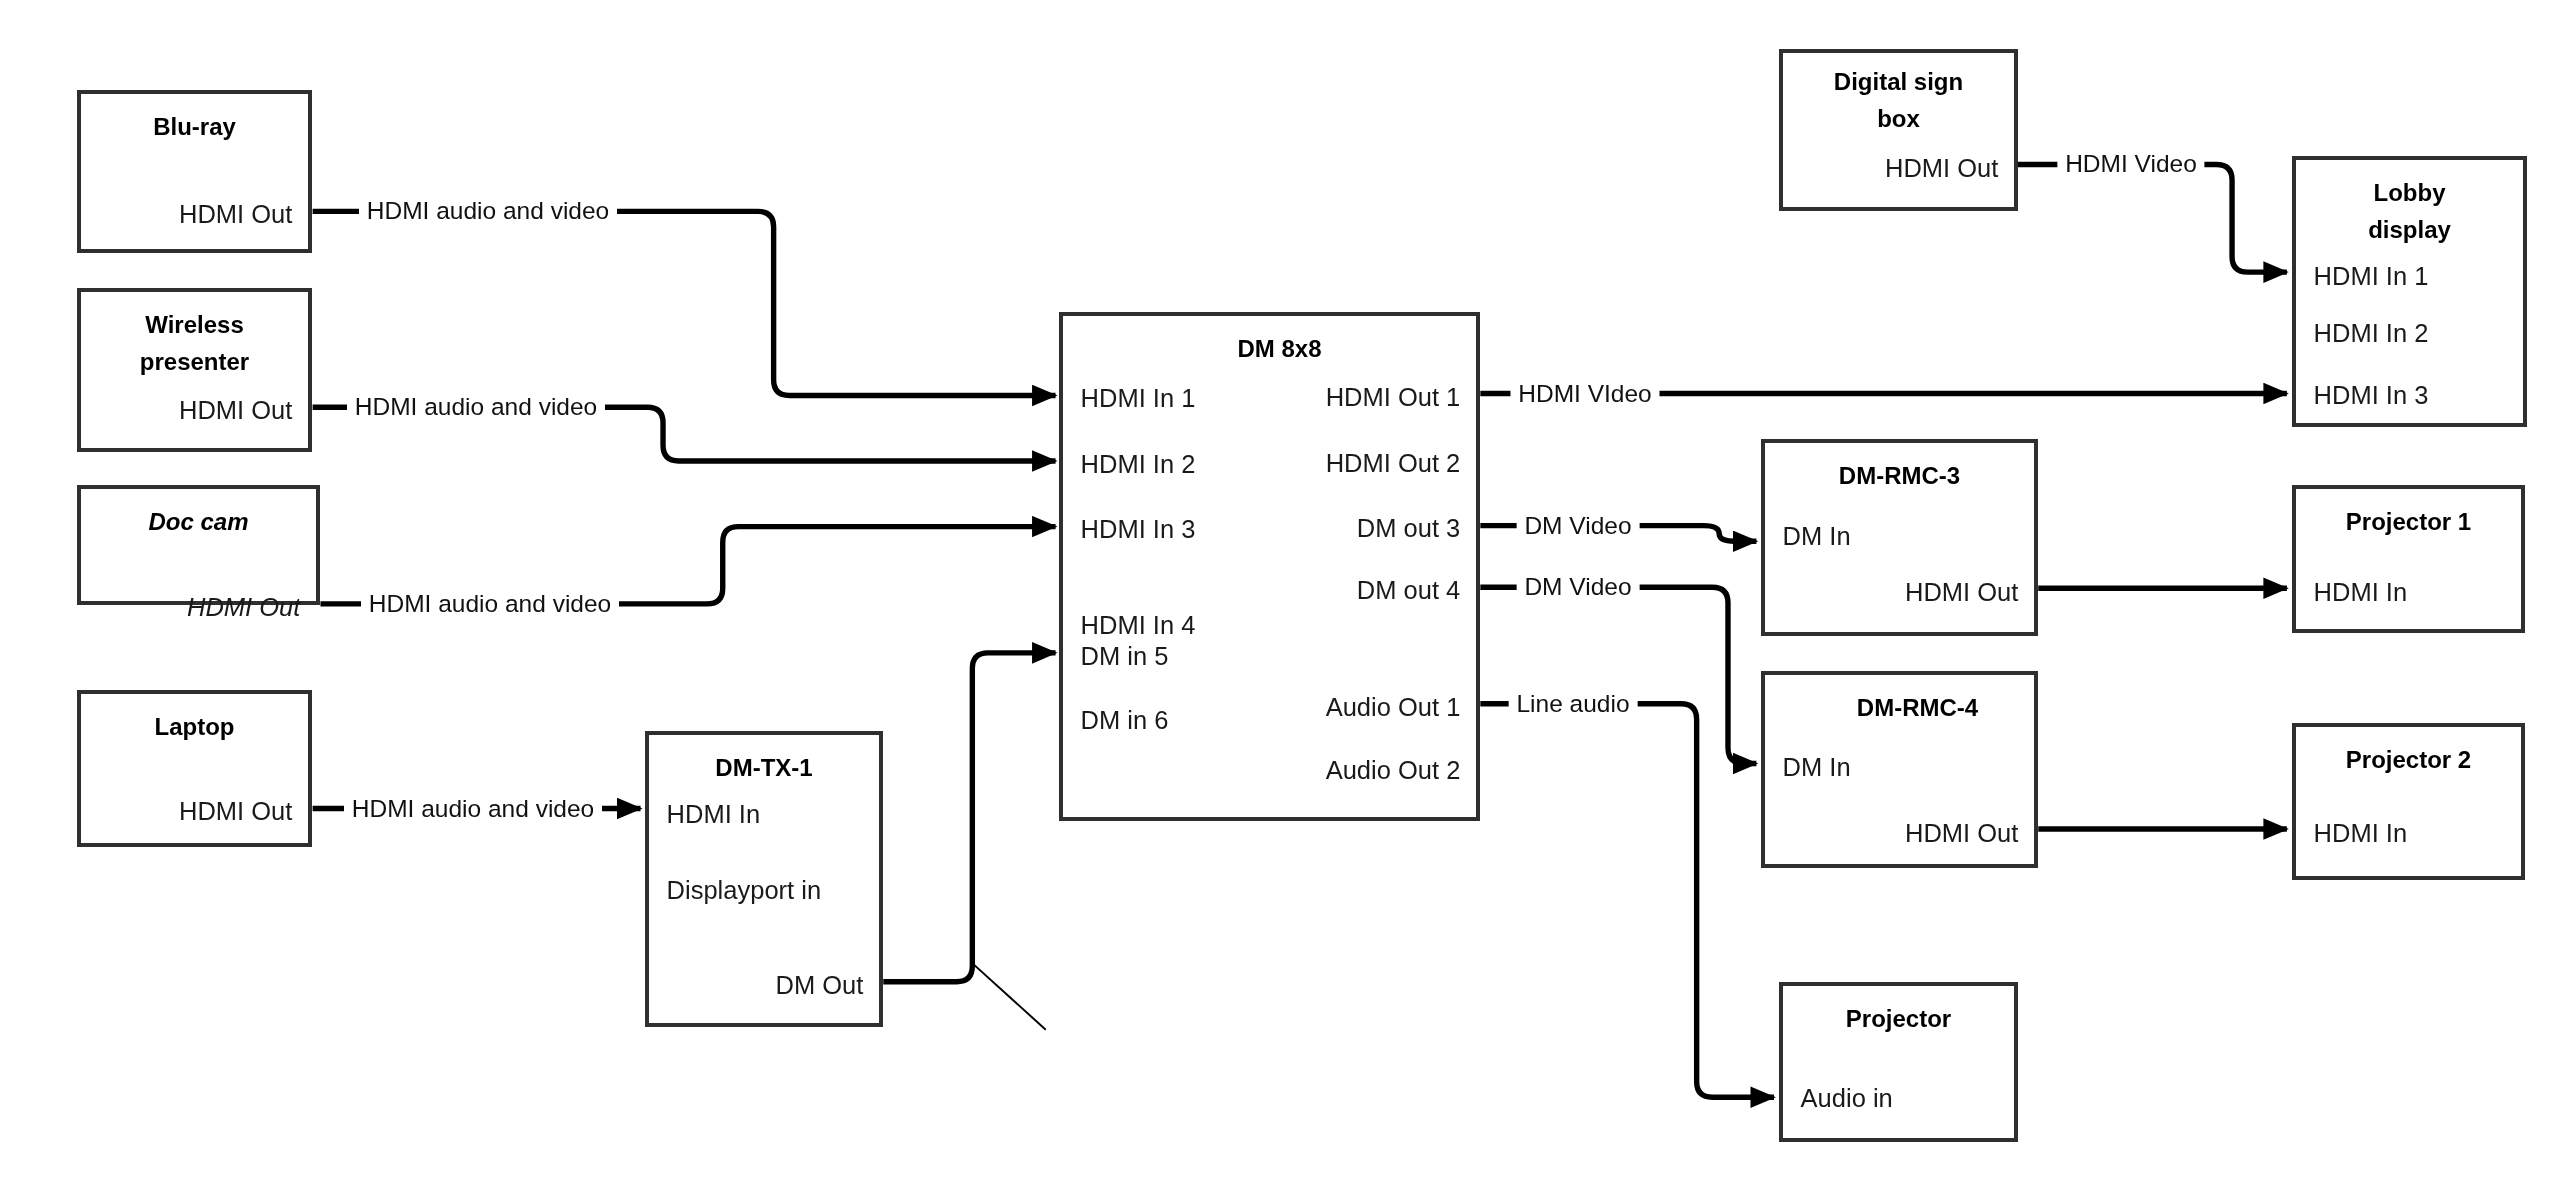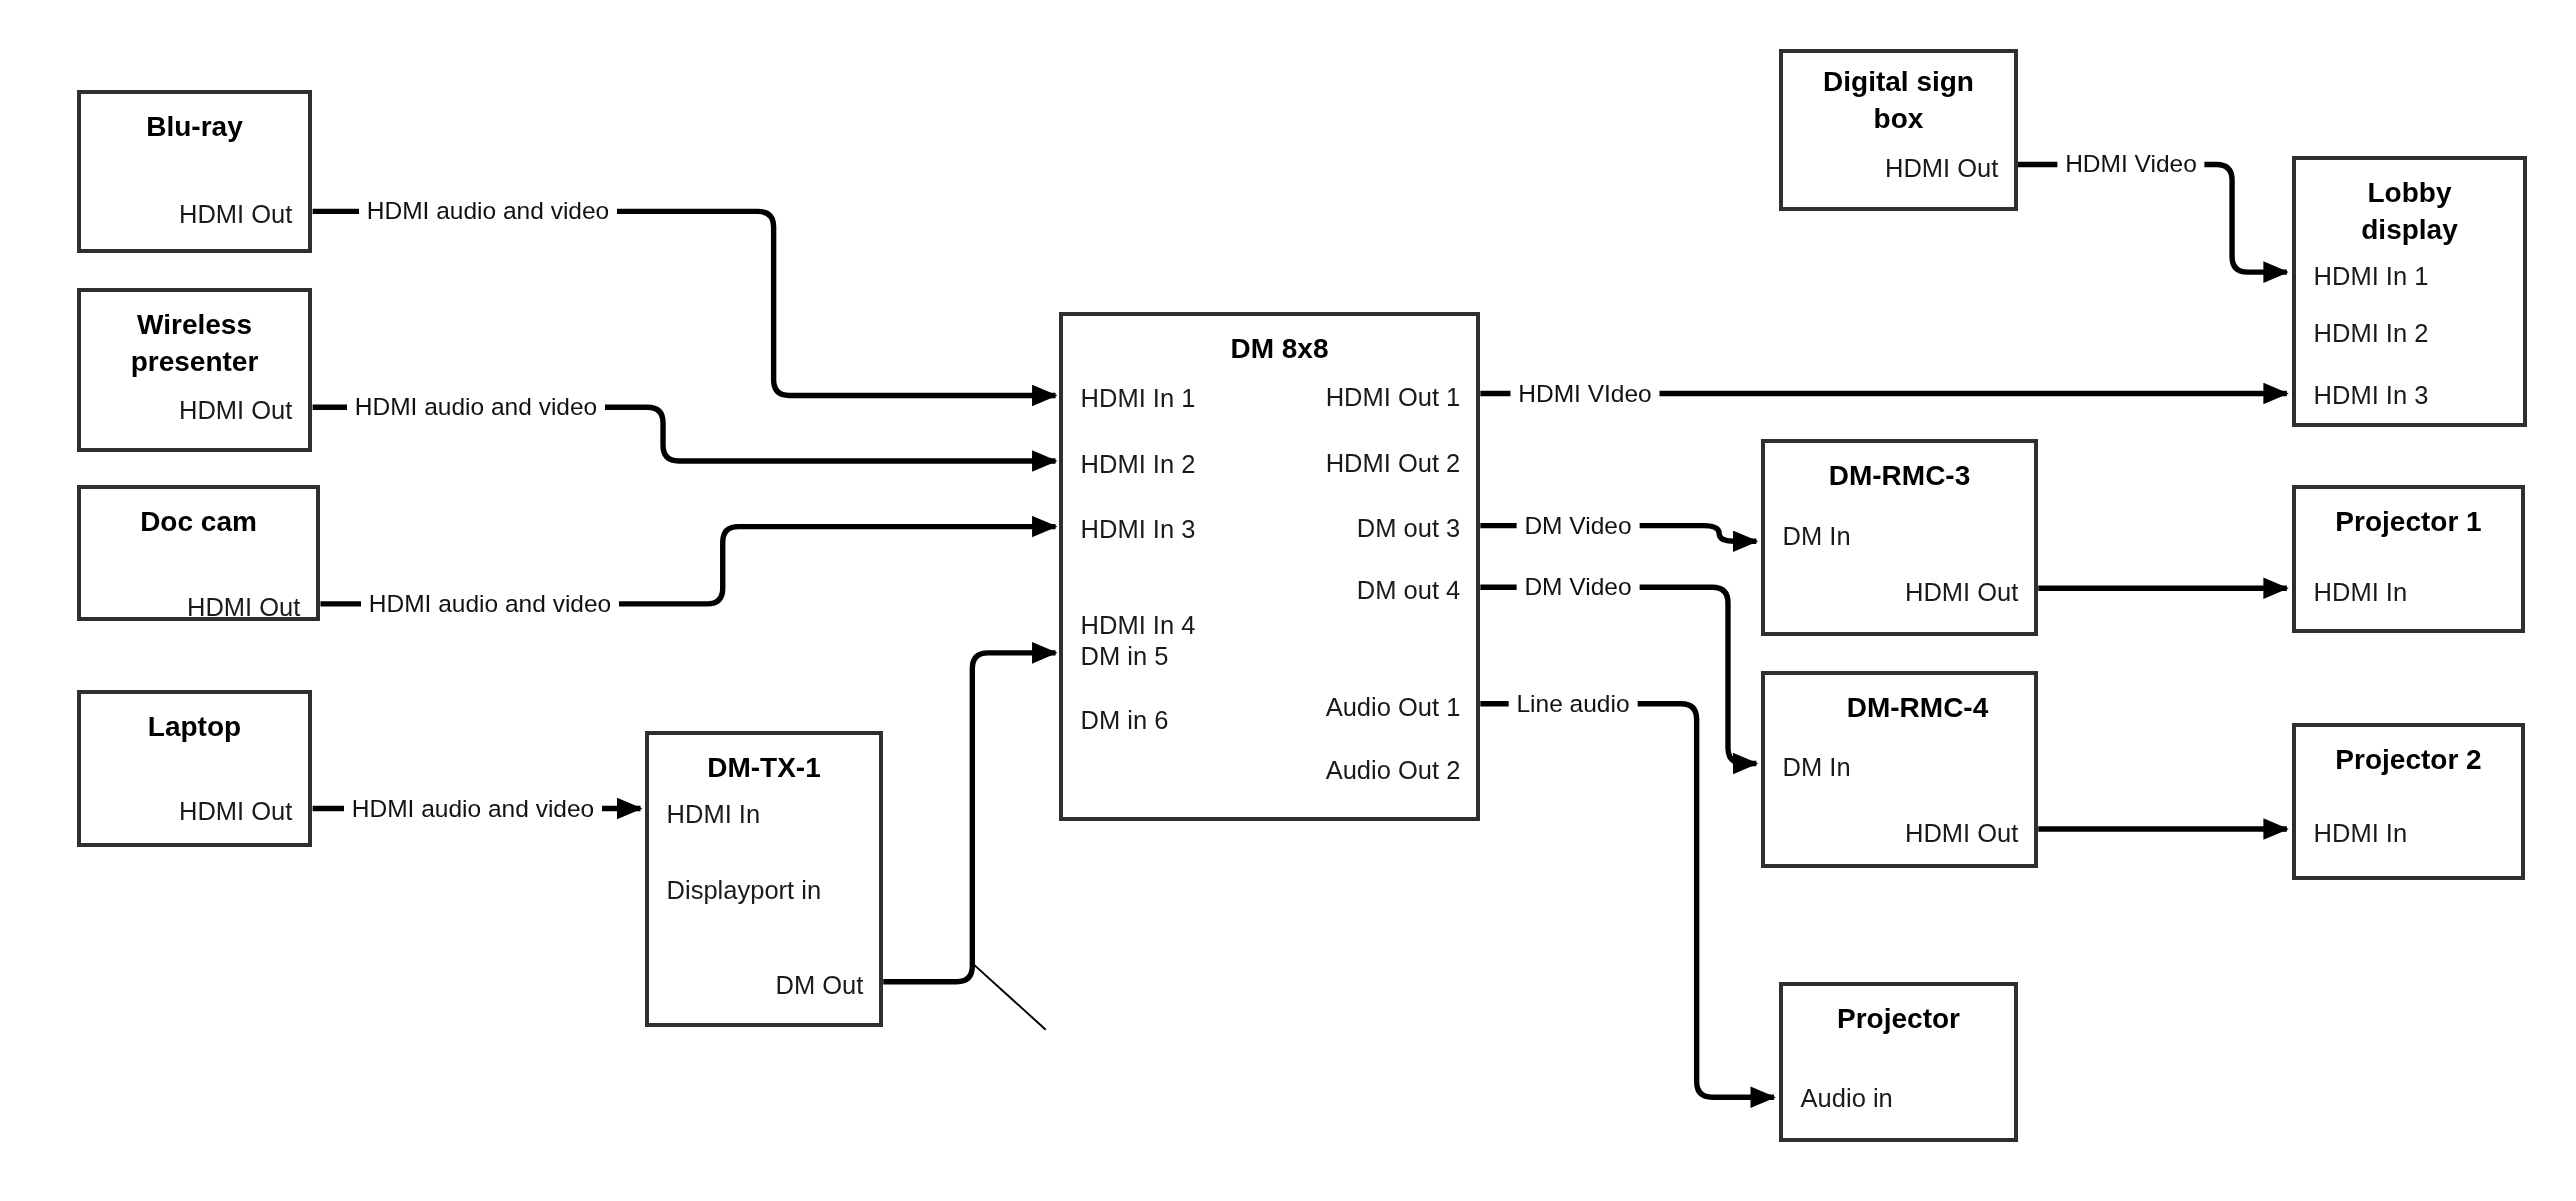--- a/index.html
+++ b/index.html
@@ -8,21 +8,21 @@
     background:#ffffff; overflow:hidden;
     font-family:"Liberation Sans","DejaVu Sans",sans-serif;
     color:#111111;
   }
   .wires { position:absolute; left:0; top:0; width:2576px; height:1201px; }
   .box {
     position:absolute; background:#ffffff; border:4.9px solid #2f2f2f;
     box-sizing:border-box; z-index:2;
   }
   .box-title {
-    font-weight:bold; font-size:28px; line-height:37px; color:#000;
+    font-weight:bold; font-size:24px; line-height:37px; color:#000;
     text-align:center; margin:13.7px auto 0 auto;
   }
   .port {
     position:absolute; font-size:25.5px; line-height:25.5px; color:#1a1a1a;
     white-space:nowrap; transform:translateY(-50%);
   }
   .port.pl { left:17.6px; }
   .port.pr { right:15.7px; text-align:right; }
   .wire-label {
     position:absolute; transform:translate(-50%,-50%);
@@ -67,21 +67,21 @@
   <div class="box" style="left:77px; top:90px; width:235px; height:163px;">
     <div class="box-title">Blu-ray</div>
     <div class="port pr" style="top:121px;">HDMI Out</div>
   </div>
 
   <div class="box" style="left:77px; top:288px; width:235px; height:164px;">
     <div class="box-title" style="width:157px;">Wireless presenter</div>
     <div class="port pr" style="top:119px;">HDMI Out</div>
   </div>
 
-  <div class="box" style="left:77px; top:485px; width:243px; height:136px;">
+  <div class="box" style="left:77px; top:485px; width:243px; height:120px;font-style:italic;">
     <div class="box-title">Doc cam</div>
     <div class="port pr" style="top:119px;">HDMI Out</div>
   </div>
 
   <div class="box" style="left:77px; top:690px; width:235px; height:157px;">
     <div class="box-title">Laptop</div>
     <div class="port pr" style="top:118px;">HDMI Out</div>
   </div>
 
   <div class="box" style="left:645px; top:731px; width:238px; height:296px;">

